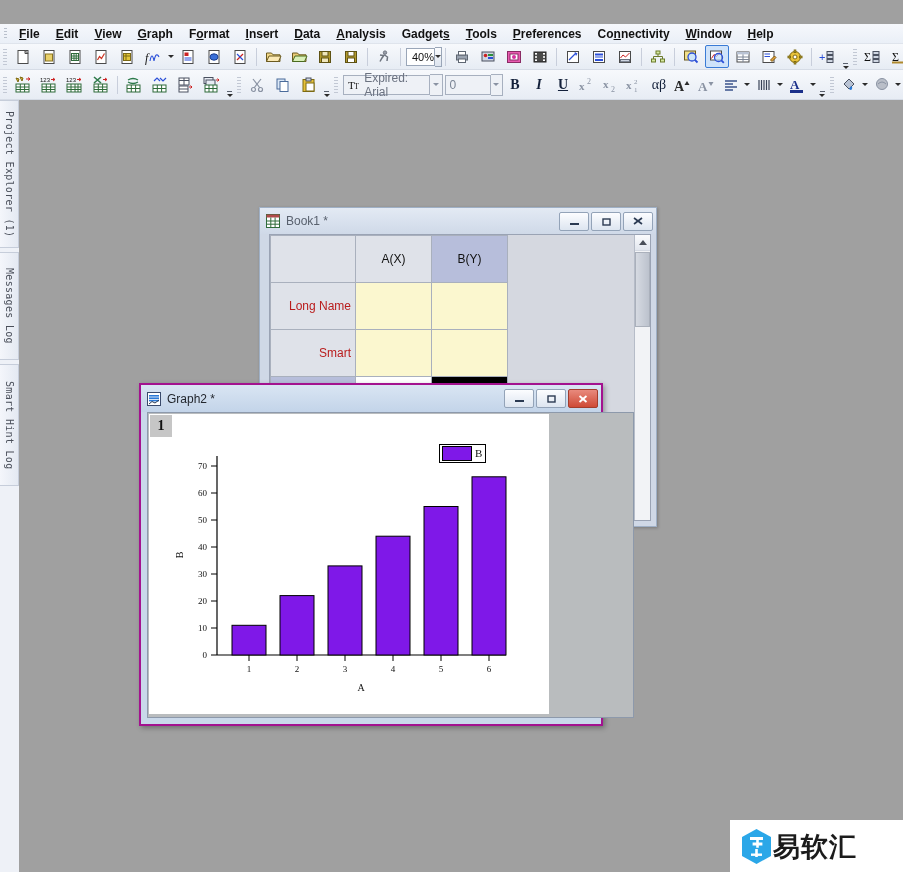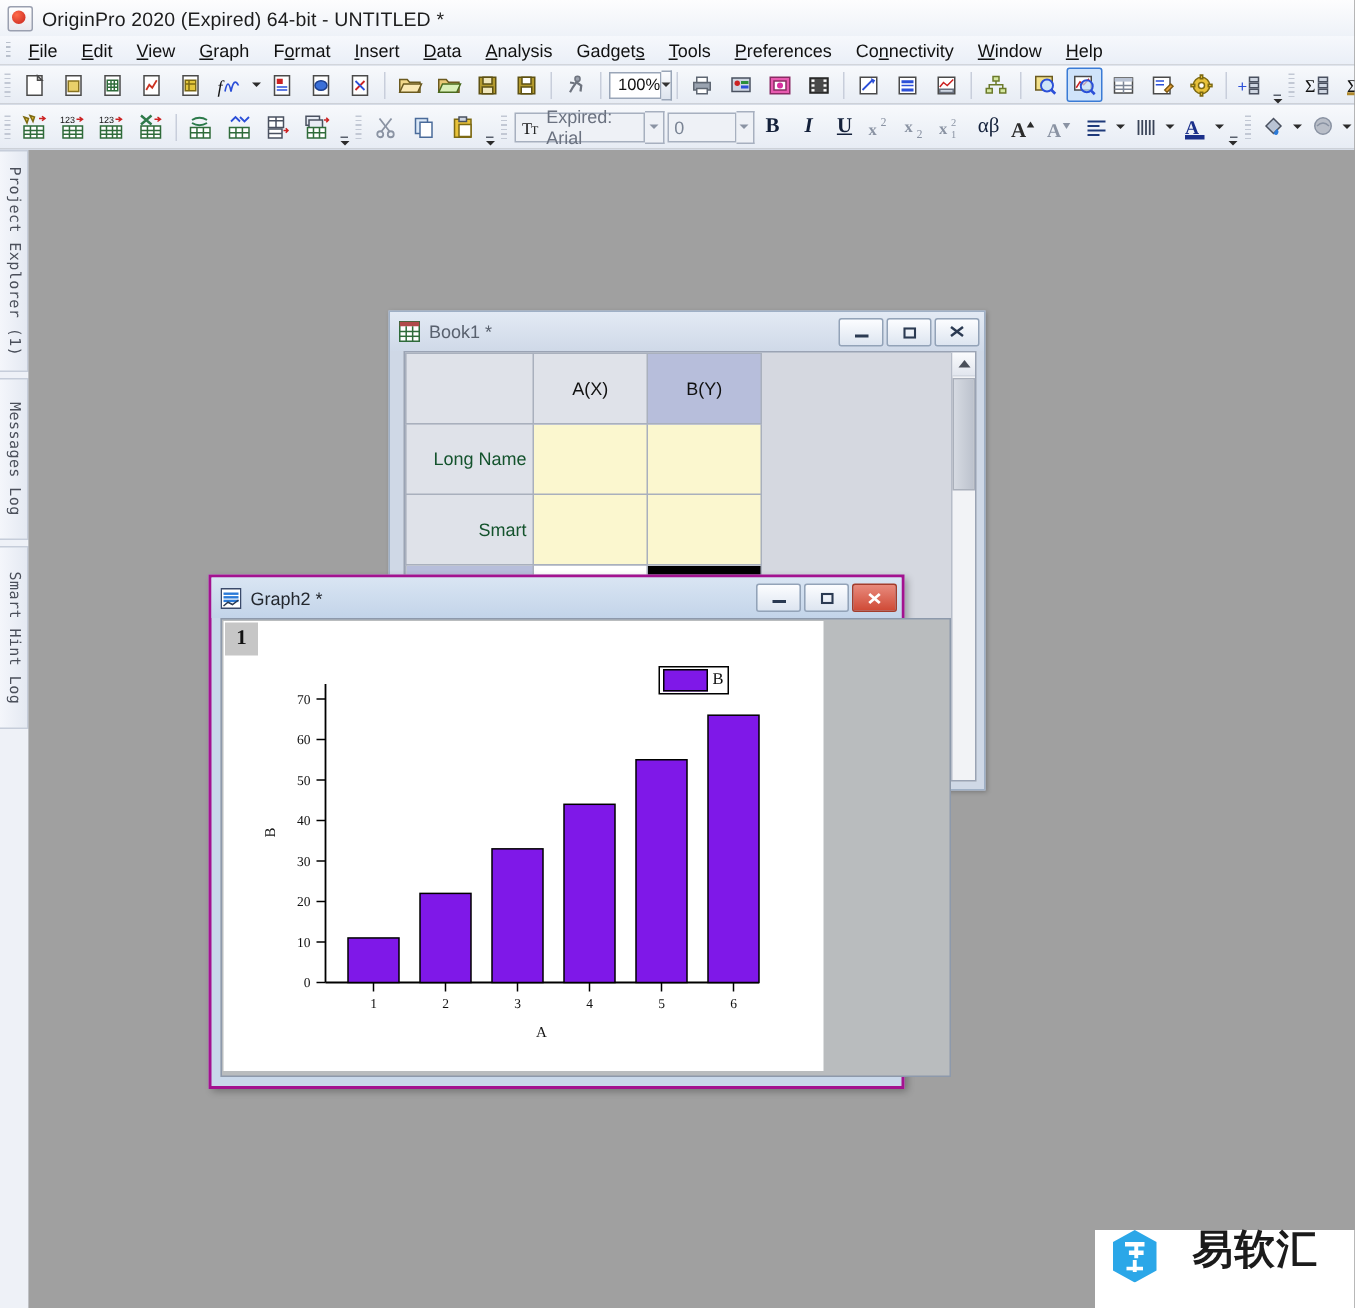--- a/index.html
+++ b/index.html
@@ -31,21 +31,21 @@
   
   .menubar{
     position:absolute;left:0;top:24px;width:903px;height:20px;
     background:linear-gradient(#f6f8fc,#eaeff7);
     display:flex;align-items:center;padding-left:4px;box-sizing:border-box;
     border-bottom:1px solid #dfe4ec;
   }
   .grip{width:3px;height:12px;margin-right:4px;
     background:repeating-linear-gradient(to bottom,#b9c0cc 0 1px,transparent 1px 3px);}
   .menu-item{
-    font-size:12px;color:#111;padding:2px 8px;white-space:nowrap;cursor:default;
+    font-size:12px;color:#111;padding:2px 8px;white-space:nowrap;cursor:default;font-weight:bold;
   }
   .menu-item u{text-decoration:underline;}
 
   
   .toolbar{
     position:absolute;left:0;width:903px;height:26px;
     background:linear-gradient(#f7f9fc,#e7ecf4);
     display:flex;align-items:center;box-sizing:border-box;
     border-bottom:1px solid #d6dce6;
   }
@@ -165,21 +165,21 @@
   }
   .sheet-main{flex:1;overflow:hidden;position:relative;}
   table.ws{border-collapse:collapse;table-layout:fixed;font-size:12px;}
   table.ws td{
     border:1px solid #a9b0bd;height:19px;padding:16px 4px;box-sizing:border-box;
     color:#111;overflow:hidden;white-space:nowrap;
   }
   .ws .hdr-corner{width:85px;background:#dfe2e9;}
   .ws .colh{width:76px;background:#dfe2e9;text-align:center;}
   .ws .colh.sel{background:#b7bedb;}
-  .ws .rowlbl{background:#dfe2e9;text-align:right;color:#14532d;}
+  .ws .rowlbl{background:#dfe2e9;text-align:right;color:#b91c1c;}
   .ws .rowlbl.num{background:#b7bedb;text-align:right;}
   .ws .meta{background:#fbf7cf;}
   .ws .cellA{background:#fff;text-align:right;}
   .ws .cellB{background:#000;color:#fff;text-align:left;}
   .ws .cmt{height:38px;}
   .ws .fill{background:#d5d8e0;border:none;}
   .vscroll{
     width:15px;background:#f2f3f6;border-left:1px solid #b6bcc8;
     display:flex;flex-direction:column;align-items:center;flex:none;
   }
@@ -216,35 +216,31 @@
   .legend-swatch{width:28px;height:13px;border:1px solid #000;}
   .legend-label{font-size:11px;color:#111;font-family:"Liberation Serif",serif;line-height:1;}
 
   
   .plot{position:absolute;left:0;top:0;width:400px;height:300px;}
   .plot svg{display:block;}
 
   
   .watermark{
     position:absolute;right:0;bottom:0;width:173px;height:52px;
-    background:#fff;display:flex;gap:22px;padding-left:10px;box-sizing:border-box;
+    background:#fff;display:flex;align-items:center;gap:0;padding-left:10px;box-sizing:border-box;
   }
   .wm-badge{width:33px;height:35px;flex:none;}
   .wm-text{font-size:27px;font-weight:bold;color:#1b1b1b;letter-spacing:1px;
     font-family:"DejaVu Sans",sans-serif;line-height:1;}
 </style>
 </head>
 <body>
 
 <div class="app">
 
-  <div class="titlebar">
-    <span class="app-icon"></span>
-    <span class="app-title">OriginPro 2020 (Expired) 64-bit - UNTITLED *</span>
-  </div>
 
   <div class="menubar">
     <span class="grip"></span>
     <div class="menu-item"><u>F</u>ile</div>
     <div class="menu-item"><u>E</u>dit</div>
     <div class="menu-item"><u>V</u>iew</div>
     <div class="menu-item"><u>G</u>raph</div>
     <div class="menu-item">F<u>o</u>rmat</div>
     <div class="menu-item"><u>I</u>nsert</div>
     <div class="menu-item"><u>D</u>ata</div>
@@ -365,21 +361,21 @@
           <g fill="#9aa0ac" stroke="#6e747f">
             <circle cx="9" cy="3.6" r="1.7"></circle>
             <path d="M8.5 5.5 L6 9 L4 12.5" stroke-width="1.5" fill="none"></path>
             <path d="M8.5 6 L11.5 8 L11 12" stroke-width="1.5" fill="none"></path>
             <path d="M7 6.5 L4 6" stroke-width="1.3" fill="none"></path>
           </g>
         </svg>
       </div>
     <span class="tsep"></span>
 
-    <div class="zoombox">100%</div>
+    <div class="zoombox">40%</div>
     <div class="zoomdrop"></div>
     <span class="tsep"></span>
 
     <div class="tbtn">
       <svg width="16" height="16">
           <rect x="2.5" y="6" width="11" height="5" fill="#9aa3b0" stroke="#5e6672"></rect>
           <rect x="4.5" y="2.5" width="7" height="3.5" fill="#fff" stroke="#5e6672"></rect>
           <rect x="4.5" y="10" width="7" height="3.5" fill="#fff" stroke="#5e6672"></rect>
         </svg>
       </div>

